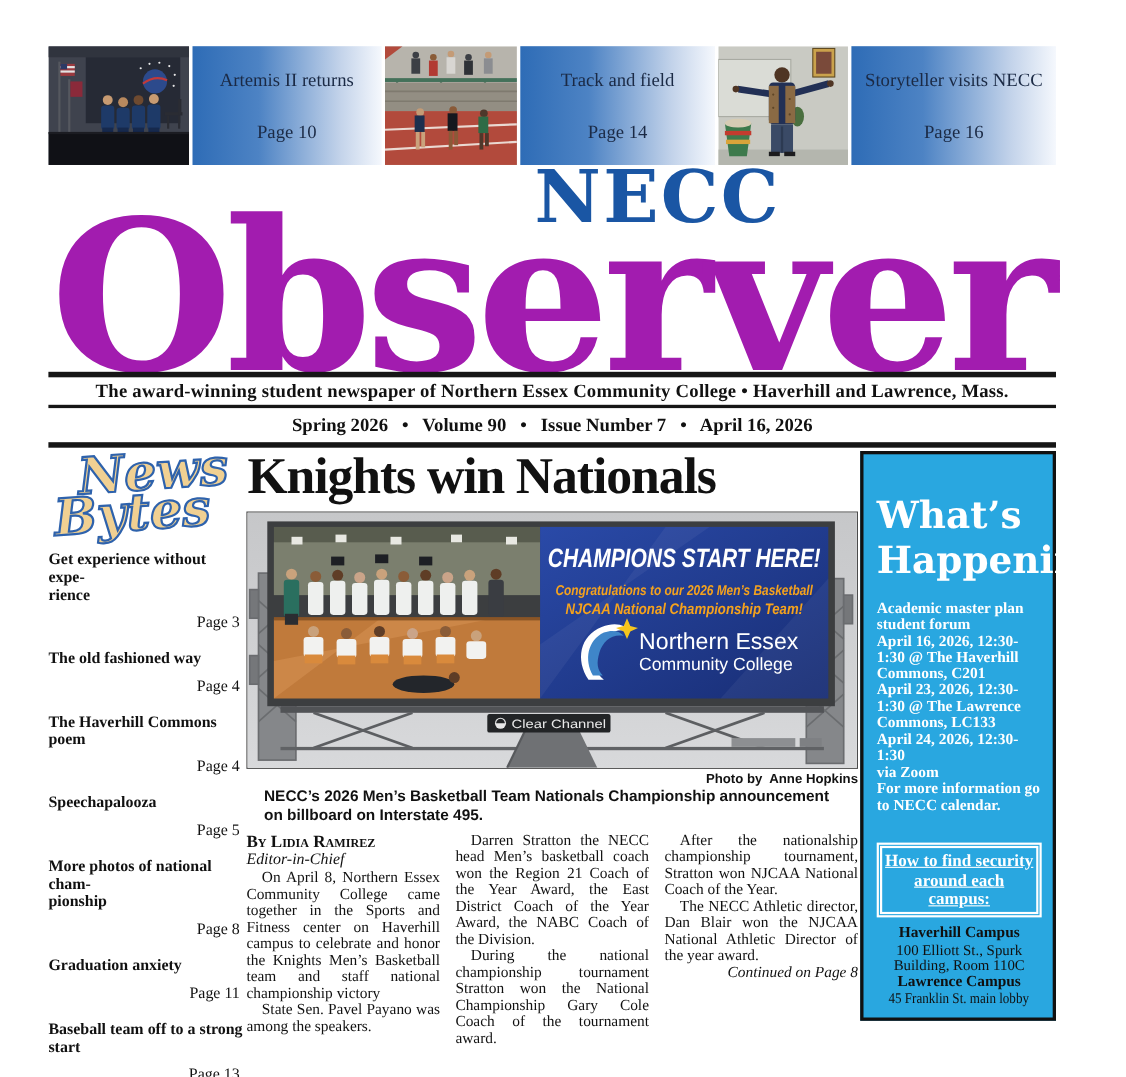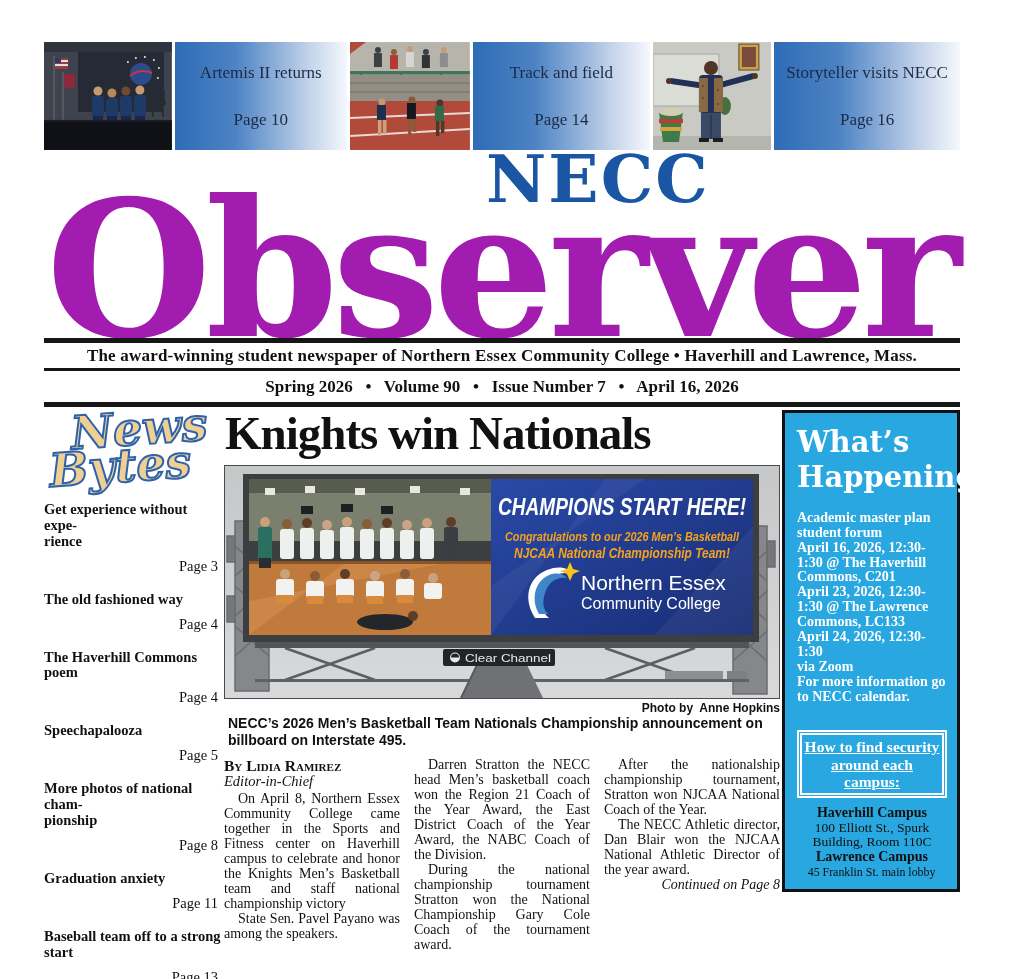--- a/index.html
+++ b/index.html
@@ -43,31 +43,31 @@
   .nb-items{margin-top:14px;}
   .nb-item{margin-bottom:17px;}
   .nb-title{font-weight:bold;font-size:14.5px;line-height:1.1;white-space:pre-line;}
   .nb-page{text-align:right;font-size:14.5px;margin-top:8px;padding-right:4px;}
 
   
   .headline{font-weight:bold;font-size:47px;line-height:1;letter-spacing:-1px;margin:0 0 8px 1px;}
   .photo-frame{border:1px solid #4a4a4a;line-height:0;}
   .credit{text-align:right;font-family:"Liberation Sans",sans-serif;font-weight:bold;font-size:12px;
           margin:2px 0 0;white-space:pre;}
-  .caption{font-family:"Liberation Sans",sans-serif;font-weight:bold;font-size:14px;line-height:1.18;margin:0 4px 10px;}
+  .caption{font-family:"Liberation Sans",sans-serif;font-weight:bold;font-size:14px;line-height:1.18;margin:0 16px 10px;}
   .article{display:grid;grid-template-columns:1fr 1fr 1fr;column-gap:14px;font-size:14px;line-height:1.07;text-align:justify;}
   .byline{font-variant:small-caps;font-weight:bold;font-size:15.5px;line-height:1.05;}
   .role{font-style:italic;font-size:14.5px;margin-bottom:2px;}
   p.art{margin:0;text-indent:14px;}
   .continued{font-style:italic;text-align:right;margin-top:18px;text-indent:0;}
 
   
   .wh-box{background:#29a7e0;border:3px solid #111;padding:12px 10px 10px 12px;color:#fff;}
-  .wh-title{font-family:"DejaVu Serif",serif;font-weight:bold;font-size:29px;line-height:1.2;
-            white-space:pre-line;margin-bottom:16px;}
+  .wh-title{font-family:"DejaVu Serif",serif;font-weight:bold;font-size:34px;line-height:1.2;
+            white-space:pre-line;margin-bottom:16px;margin-top:24px;}
   .wh-event{font-weight:bold;font-size:14px;line-height:1.07;white-space:pre-line;margin-bottom:25px;}
   .wh-security{border:5px double #fff;padding:3px 2px;text-align:center;font-weight:bold;font-size:15.5px;
                line-height:1.12;text-decoration:underline;white-space:pre-line;margin:2px 0 8px;}
   .wh-contact{color:#101010;text-align:center;font-size:13.5px;line-height:1.06;}
   .wh-campus{font-weight:bold;font-size:14px;}
   .cond{display:inline-block;transform:scaleX(.88);transform-origin:center;}
 </style>
 </head>
 <body>
 

